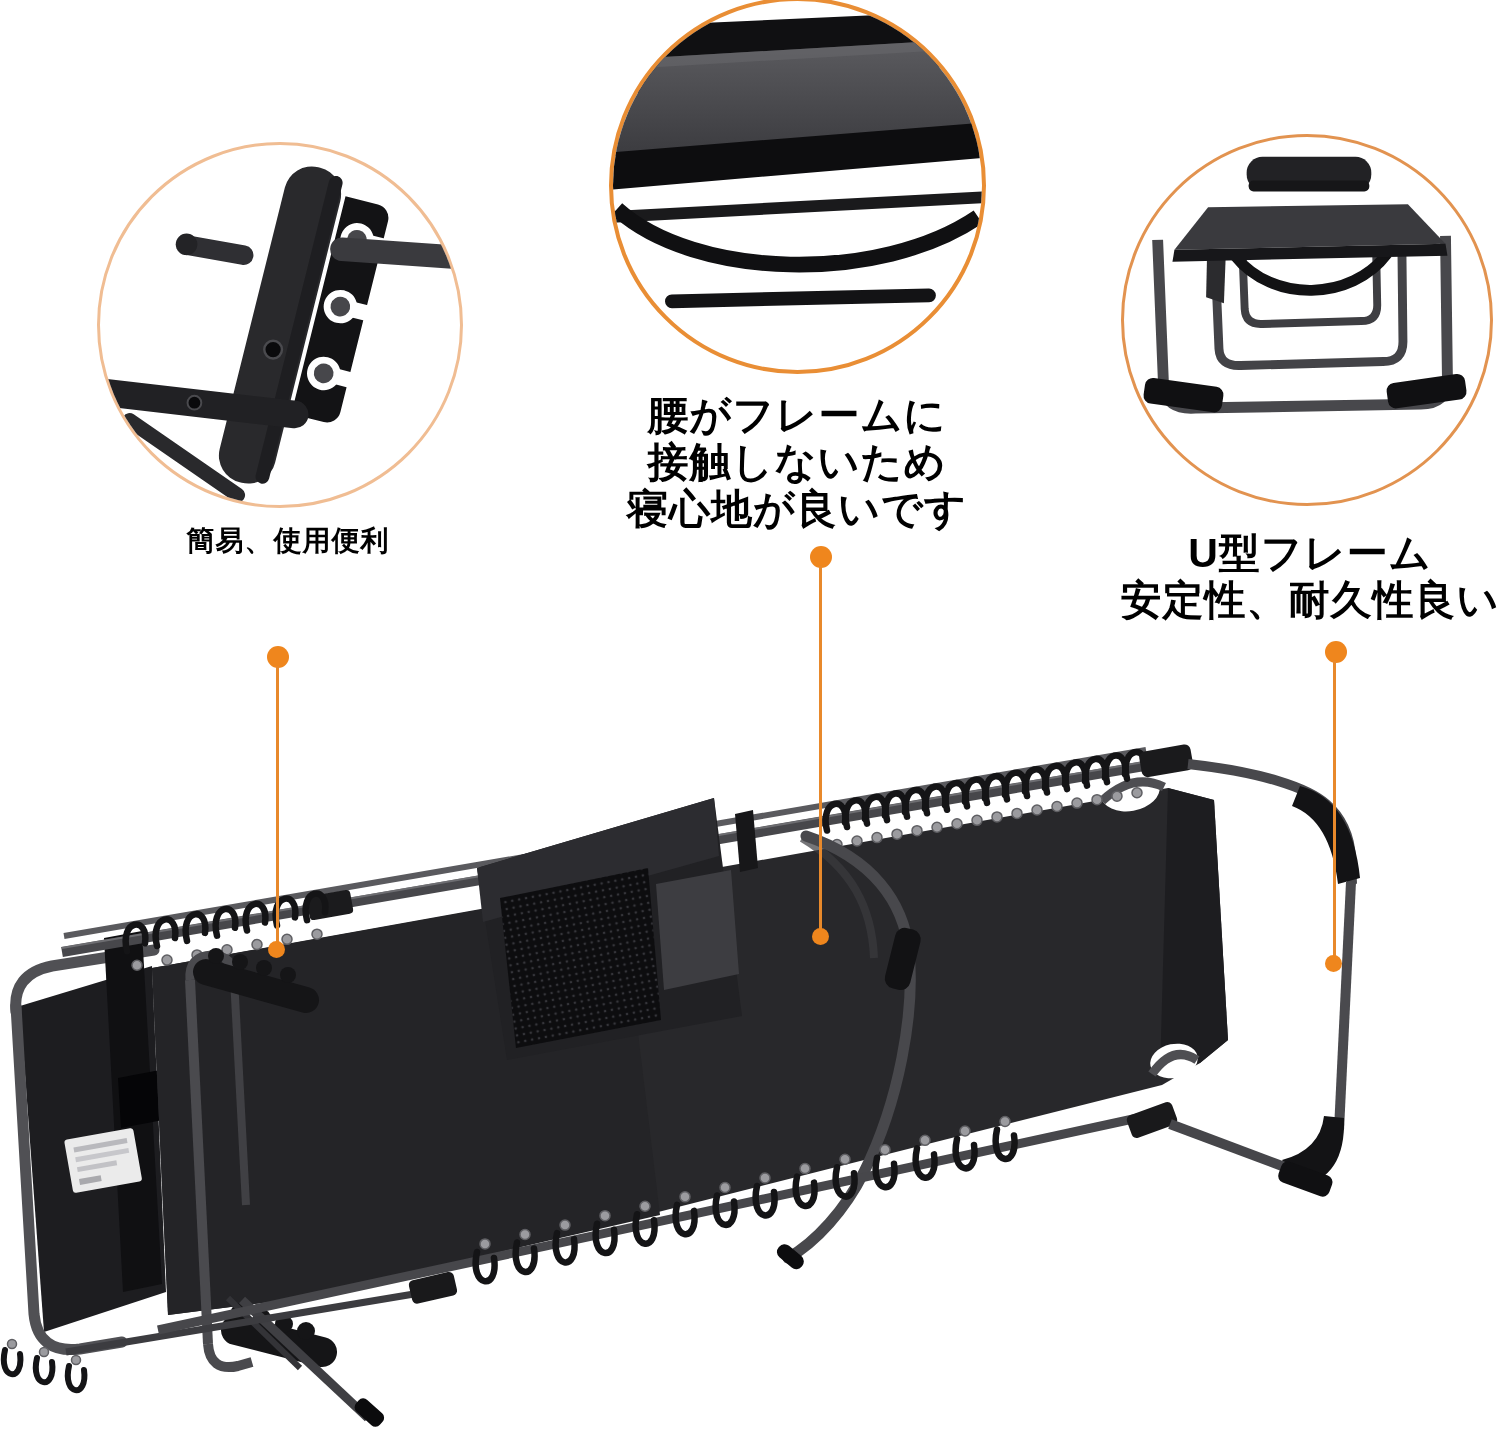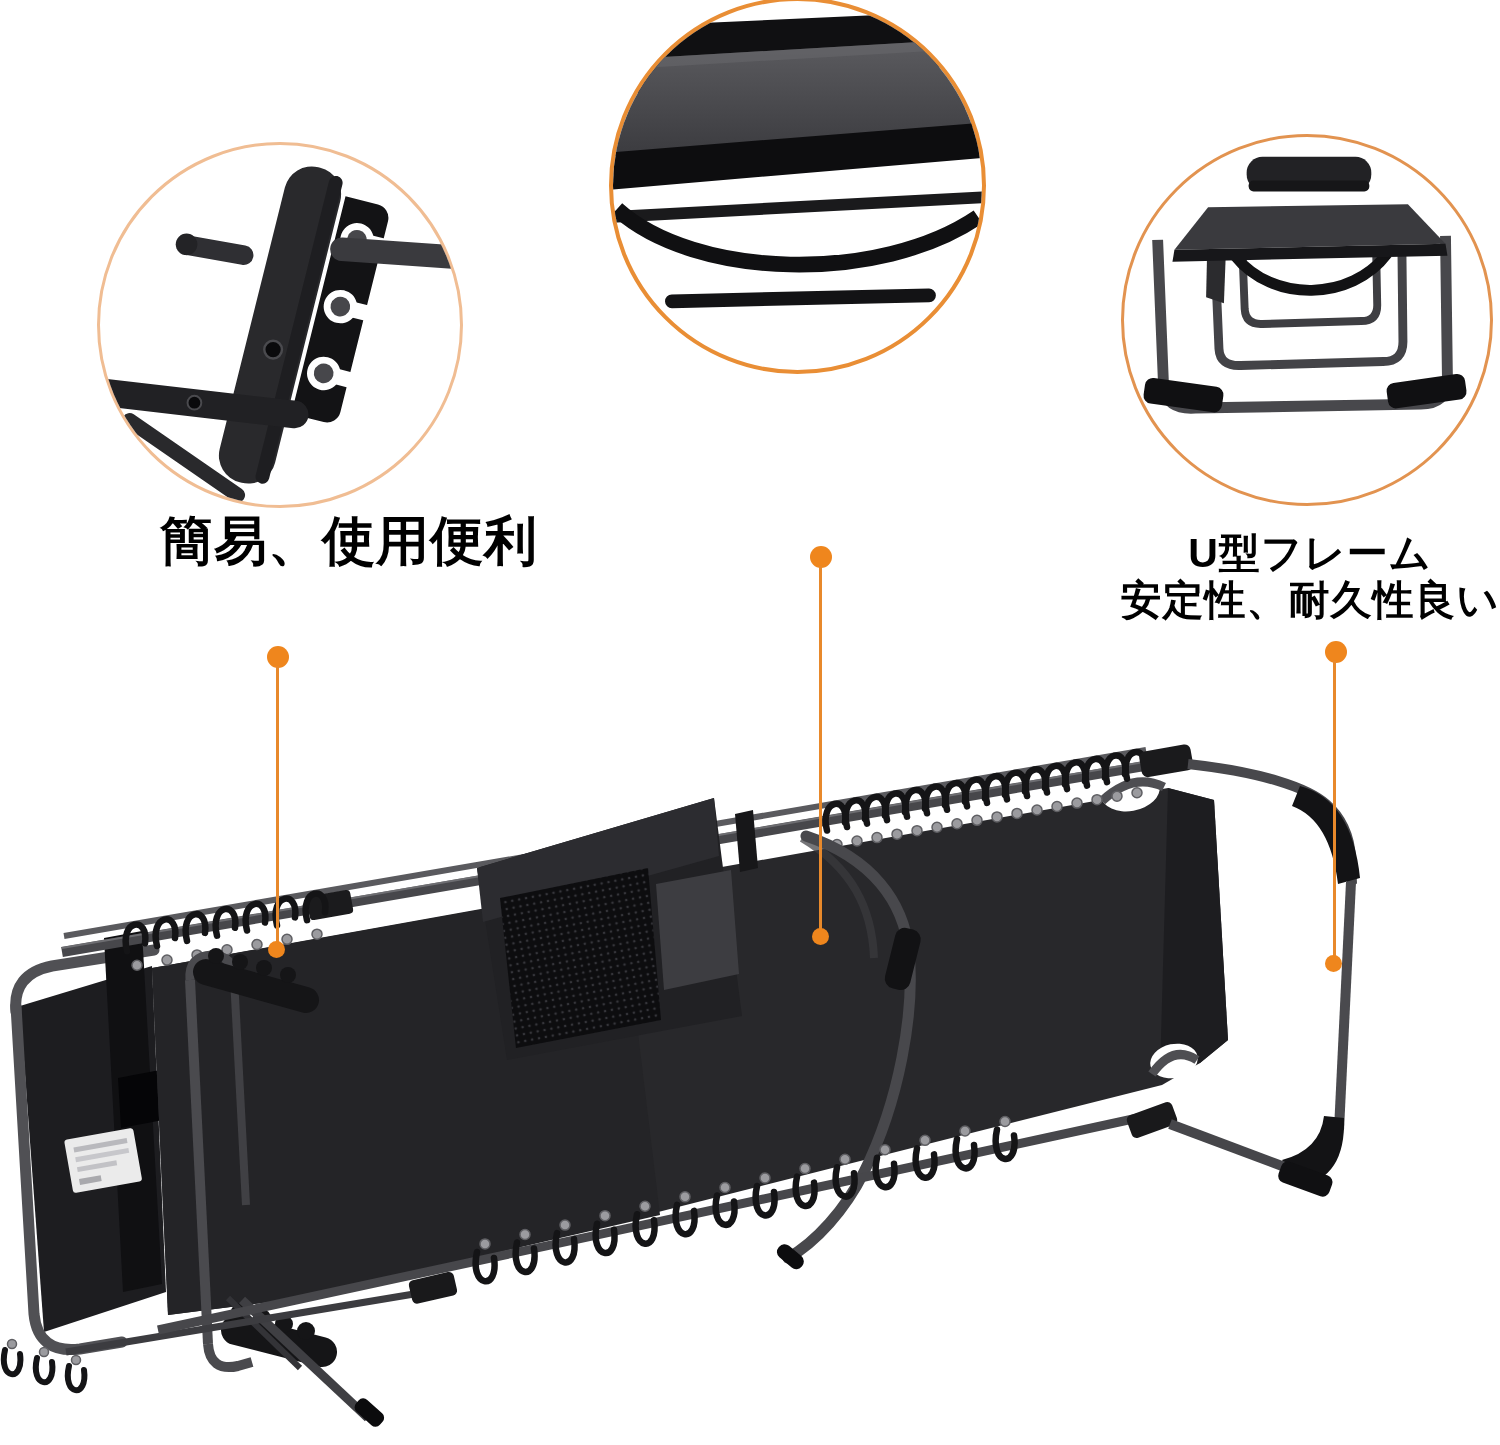--- a/index.html
+++ b/index.html
@@ -5,21 +5,21 @@
   html,body{margin:0;padding:0;background:#ffffff;}
   .stage{position:relative;width:1500px;height:1445px;background:#fff;overflow:hidden;
          font-family:"Liberation Sans","DejaVu Sans",sans-serif;}
   .detail-circle{position:absolute;border-radius:50%;overflow:hidden;background:#fff;box-sizing:border-box;}
   .detail-circle svg{display:block;width:100%;height:100%;}
   .circle-left{left:97px;top:142px;width:366px;height:366px;border:3px solid #f0bd93;}
   .circle-middle{left:609px;top:-3px;width:377px;height:377px;border:4px solid #e98e35;}
   .circle-right{left:1121px;top:134px;width:372px;height:372px;border:3px solid #e29350;}
   .callout-text{position:absolute;color:#000;font-weight:700;text-align:center;
                 font-size:41px;line-height:47px;letter-spacing:1px;white-space:nowrap;}
-  .text-left{left:38px;top:517px;width:500px;font-size:53px;text-align:right;}
+  .text-left{left:38px;top:517px;width:500px;font-size:28px;}
   .text-middle{left:597px;top:392px;width:400px;}
   .text-right{left:1060px;top:530px;width:500px;}
   .dot{position:absolute;border-radius:50%;background:#ef861d;}
   .dot-lg{width:22px;height:22px;}
   .dot-sm{width:17px;height:17px;}
   .connector{position:absolute;width:3px;background:#e8892b;}
   .product-svg{position:absolute;left:0;top:0;width:1500px;height:1445px;}
 </style>
 </head>
 <body>
@@ -291,20 +291,25 @@
       <path d="M85,71 L287,68 L325,108 L51,114 Z" fill="#3a3a3e"></path>
       <path d="M51,114 L325,108 L327,120 L49,126 Z" fill="#17171a"></path>
       <rect x="124" y="20" width="126" height="34" rx="16" fill="#222225"></rect>
       <rect x="126" y="44" width="122" height="11" rx="5" fill="#161618"></rect>
     </svg>
   </div>
 
   <div class="callout-text text-left">
     <div>簡易、使用便利</div>
   </div>
+  <div class="callout-text text-middle">
+    <div>腰がフレームに</div>
+    <div>接触しないため</div>
+    <div>寝心地が良いです</div>
+  </div>
   <div class="callout-text text-right">
     <div>U型フレーム</div>
     <div>安定性、耐久性良い</div>
   </div>
 
   <div class="dot dot-lg" style="left:267px;top:646px;"></div>
   <div class="connector" style="left:276px;top:666px;height:284px;"></div>
   <div class="dot dot-sm" style="left:268px;top:941px;"></div>
 
   <div class="dot dot-lg" style="left:810px;top:546px;"></div>

